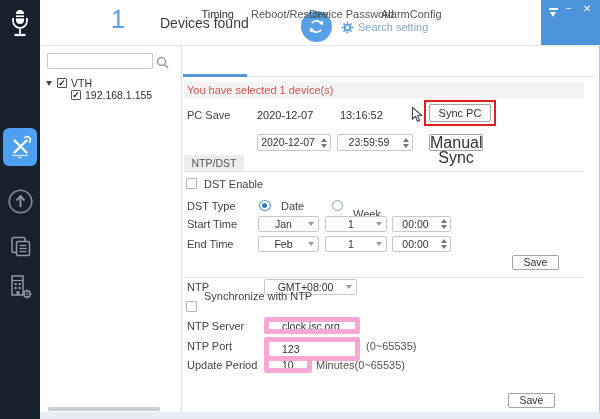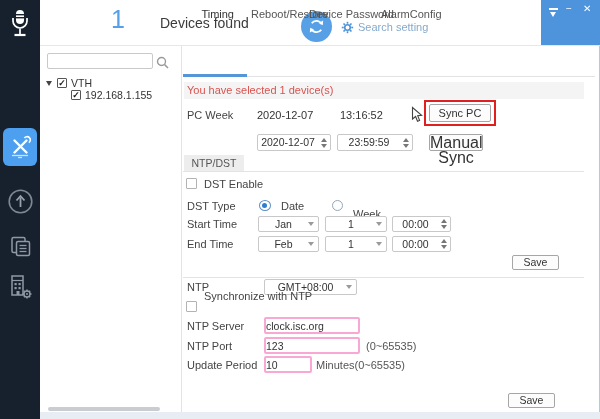--- a/index.html
+++ b/index.html
@@ -100,24 +100,24 @@
 .f-emonth{left:258px;top:236px;width:61px;height:16px}
 .f-eday{left:325px;top:236px;width:62px;height:16px}
 .f-eclock{left:392px;top:236px;width:59px;height:16px}
 .btn-save1{left:512px;top:255px;width:47px;height:15px;line-height:13px;font-size:10.5px}
 
 .l-ntp{left:187px;top:281px}
 .f-tz{left:264px;top:279px;width:93px;height:16px}
 .cb-ntp{left:186px;top:301px}
 .l-syncntp{left:204px;top:290px}
 .l-server{left:187px;top:320px}
-.inp{position:absolute;border:2px solid #f9a8d4;border-radius:2px;background:#fff;font-size:10.5px;color:#333;padding:0 0}
+.inp{position:absolute;border:5px solid #f9a8d4;border-radius:2px;background:#fff;font-size:10.5px;color:#333;padding:0 13px}
 .i-server{left:264px;top:317px;width:96px;height:17px}
 .l-port{left:187px;top:340px}
-.i-port{left:264px;top:337px;width:96px;height:17px}
+.i-port{left:264px;top:337px;width:96px;height:24px}
 .h-port{left:366px;top:340px}
 .l-period{left:187px;top:359px}
 .i-period{left:264px;top:356px;width:48px;height:17px}
 .h-period{left:316px;top:359px}
 .btn-save2{left:508px;top:393px;width:47px;height:15px;line-height:13px;font-size:10.5px}
 
 .bottomstrip{left:40px;top:412px;width:560px;height:7px;background:#E8EDF3}
 </style>
 </head>
 <body>
@@ -241,21 +241,21 @@
 
   <div class="abs tabsrow"></div>
   <span class="abs tab tab-timing">Timing</span>
   <div class="abs tab-underline"></div>
   <span class="abs tab tab-reboot">Reboot/Restore</span>
   <span class="abs tab tab-password">Device Password</span>
   <span class="abs tab tab-alarm">AlarmConfig</span>
 
   <div class="abs notice">You have selected 1 device(s)</div>
 
-  <span class="flabel l-pctime">PC Week</span>
+  <span class="flabel l-pctime">PC Save</span>
   <span class="fvalue v-pcdate">2020-12-07</span>
   <span class="fvalue v-pcclock">13:16:52</span>
   <div class="btn btn-syncpc">Sync PC</div>
   <div class="abs red-annot"></div>
   <div class="abs cursor">
     <svg width="12" height="18" viewBox="0 0 12 18">
       <path d="M1.5 1.5 L1.5 13 L4.6 10.5 L6.5 15.3 L8.6 14.4 L6.7 9.7 L10.6 9.4 Z" fill="#fff" stroke="#444" stroke-width="1.1"></path>
     </svg>
   </div>
 

